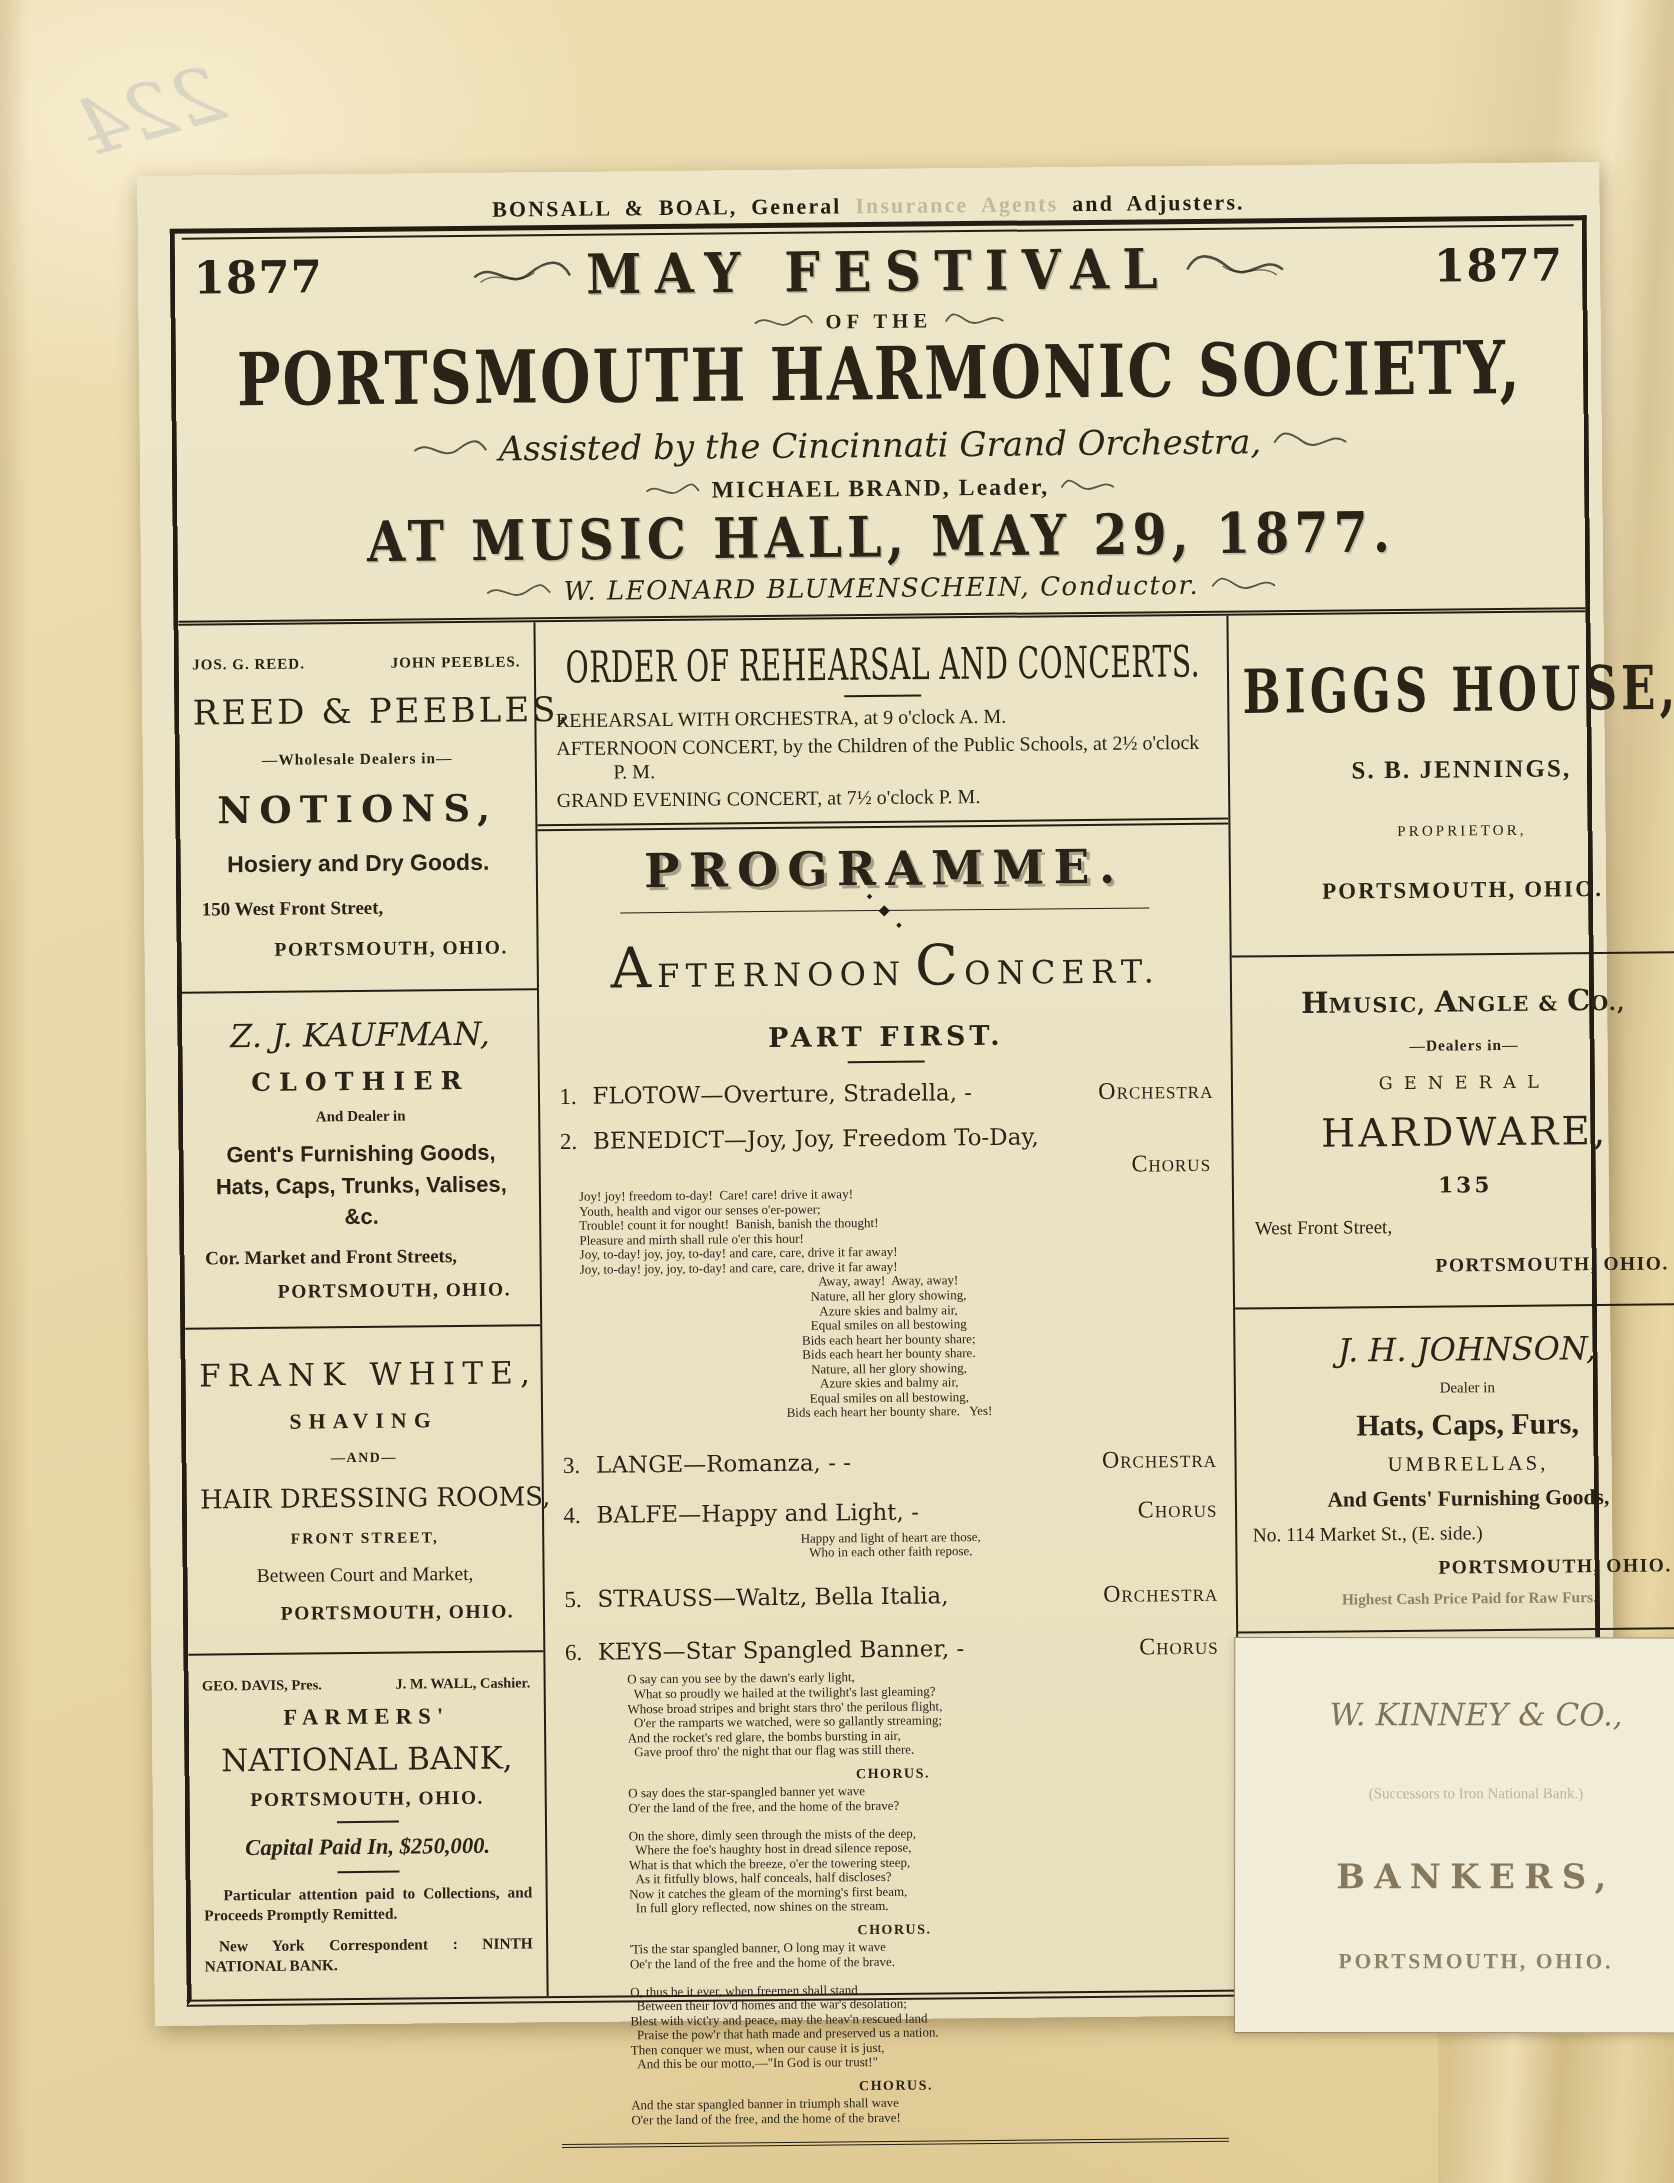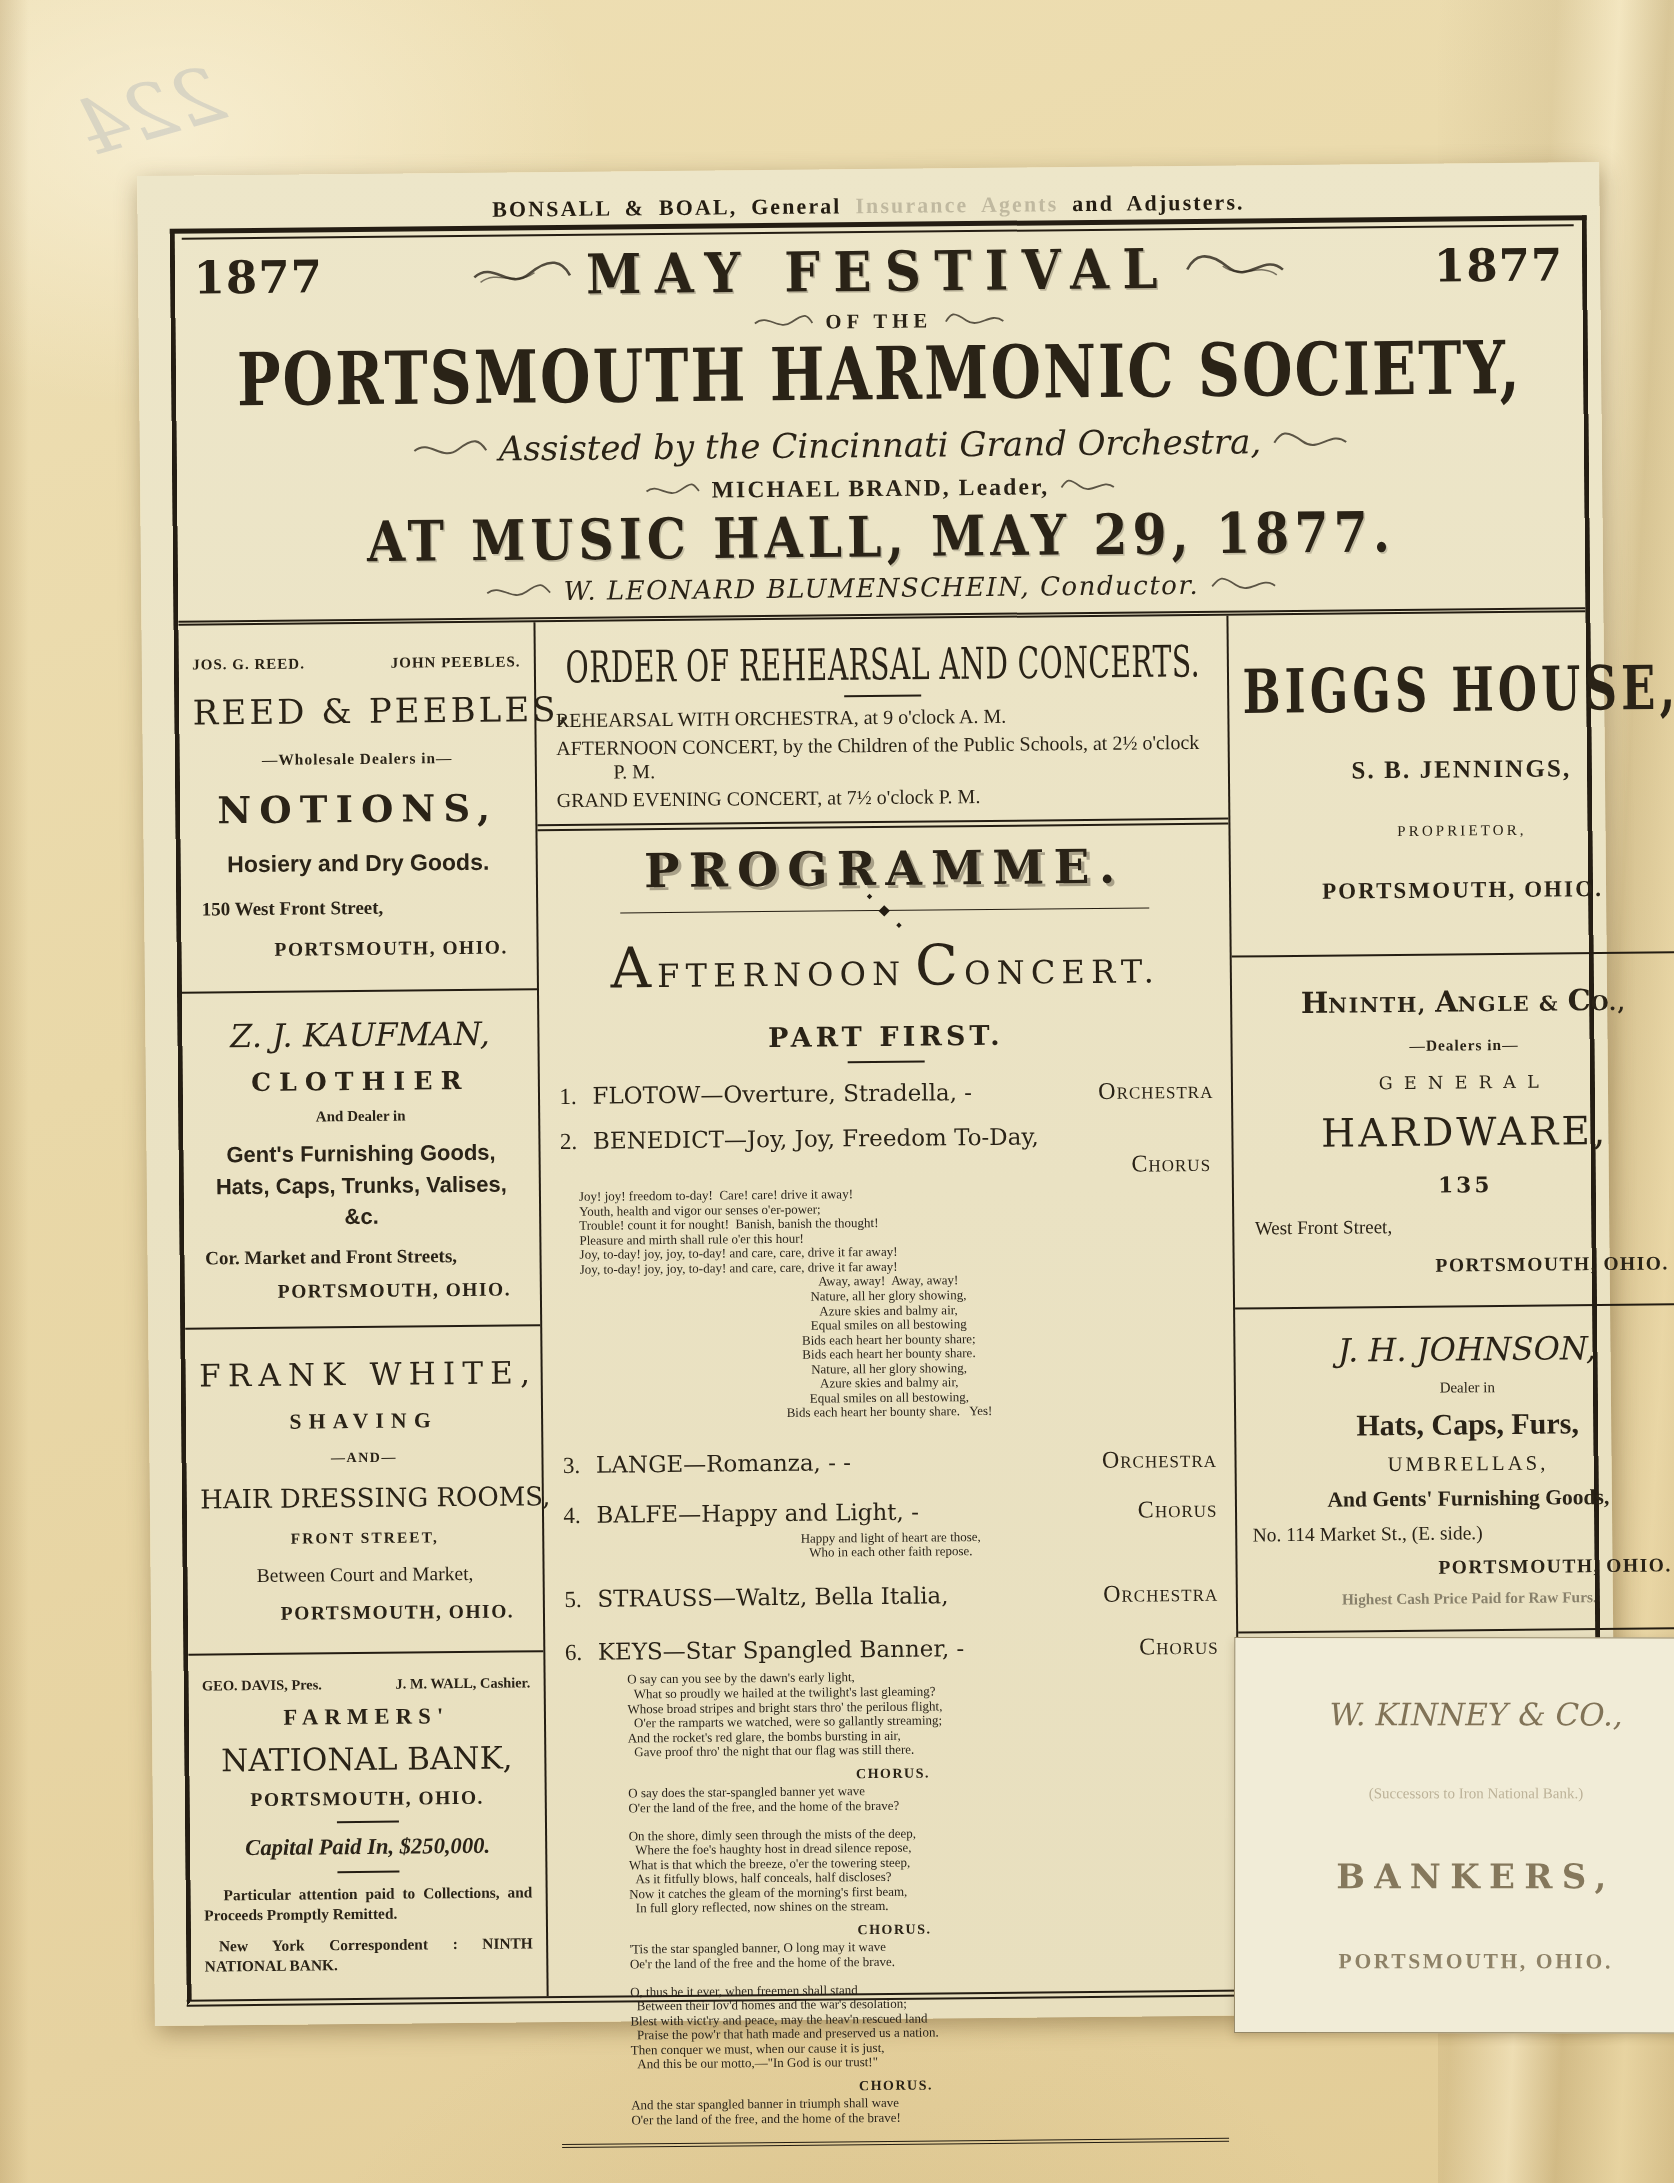--- a/index.html
+++ b/index.html
@@ -409,21 +409,21 @@
 
           <div class="ad" style="height:342px;">
             <div class="biggs-name">BIGGS HOUSE,</div>
             <div class="jennings">S. B. JENNINGS,</div>
             <div class="proprietor">PROPRIETOR,</div>
             <div class="city-big">PORTSMOUTH, OHIO.</div>
           </div>
 
           <div class="ad" style="height:352px;">
             <div class="hibbs-name">
-              <span class="cap">H</span><span class="low">NINTH, </span><span class="cap">A</span><span class="low">NGLE  &amp;  </span><span class="cap">C</span><span class="low">O.,</span>
+              <span class="cap">H</span><span class="low">MUSIC, </span><span class="cap">A</span><span class="low">NGLE  &amp;  </span><span class="cap">C</span><span class="low">O.,</span>
             </div>
             <div class="dealers-in">—Dealers in—</div>
             <div class="general">GENERAL</div>
             <div class="hardware">HARDWARE,</div>
             <div class="num135">135</div>
             <div class="street" style="font-weight:normal;">West Front Street,</div>
             <div class="city">PORTSMOUTH, OHIO.</div>
           </div>
 
           <div class="ad" style="height:324px;">

